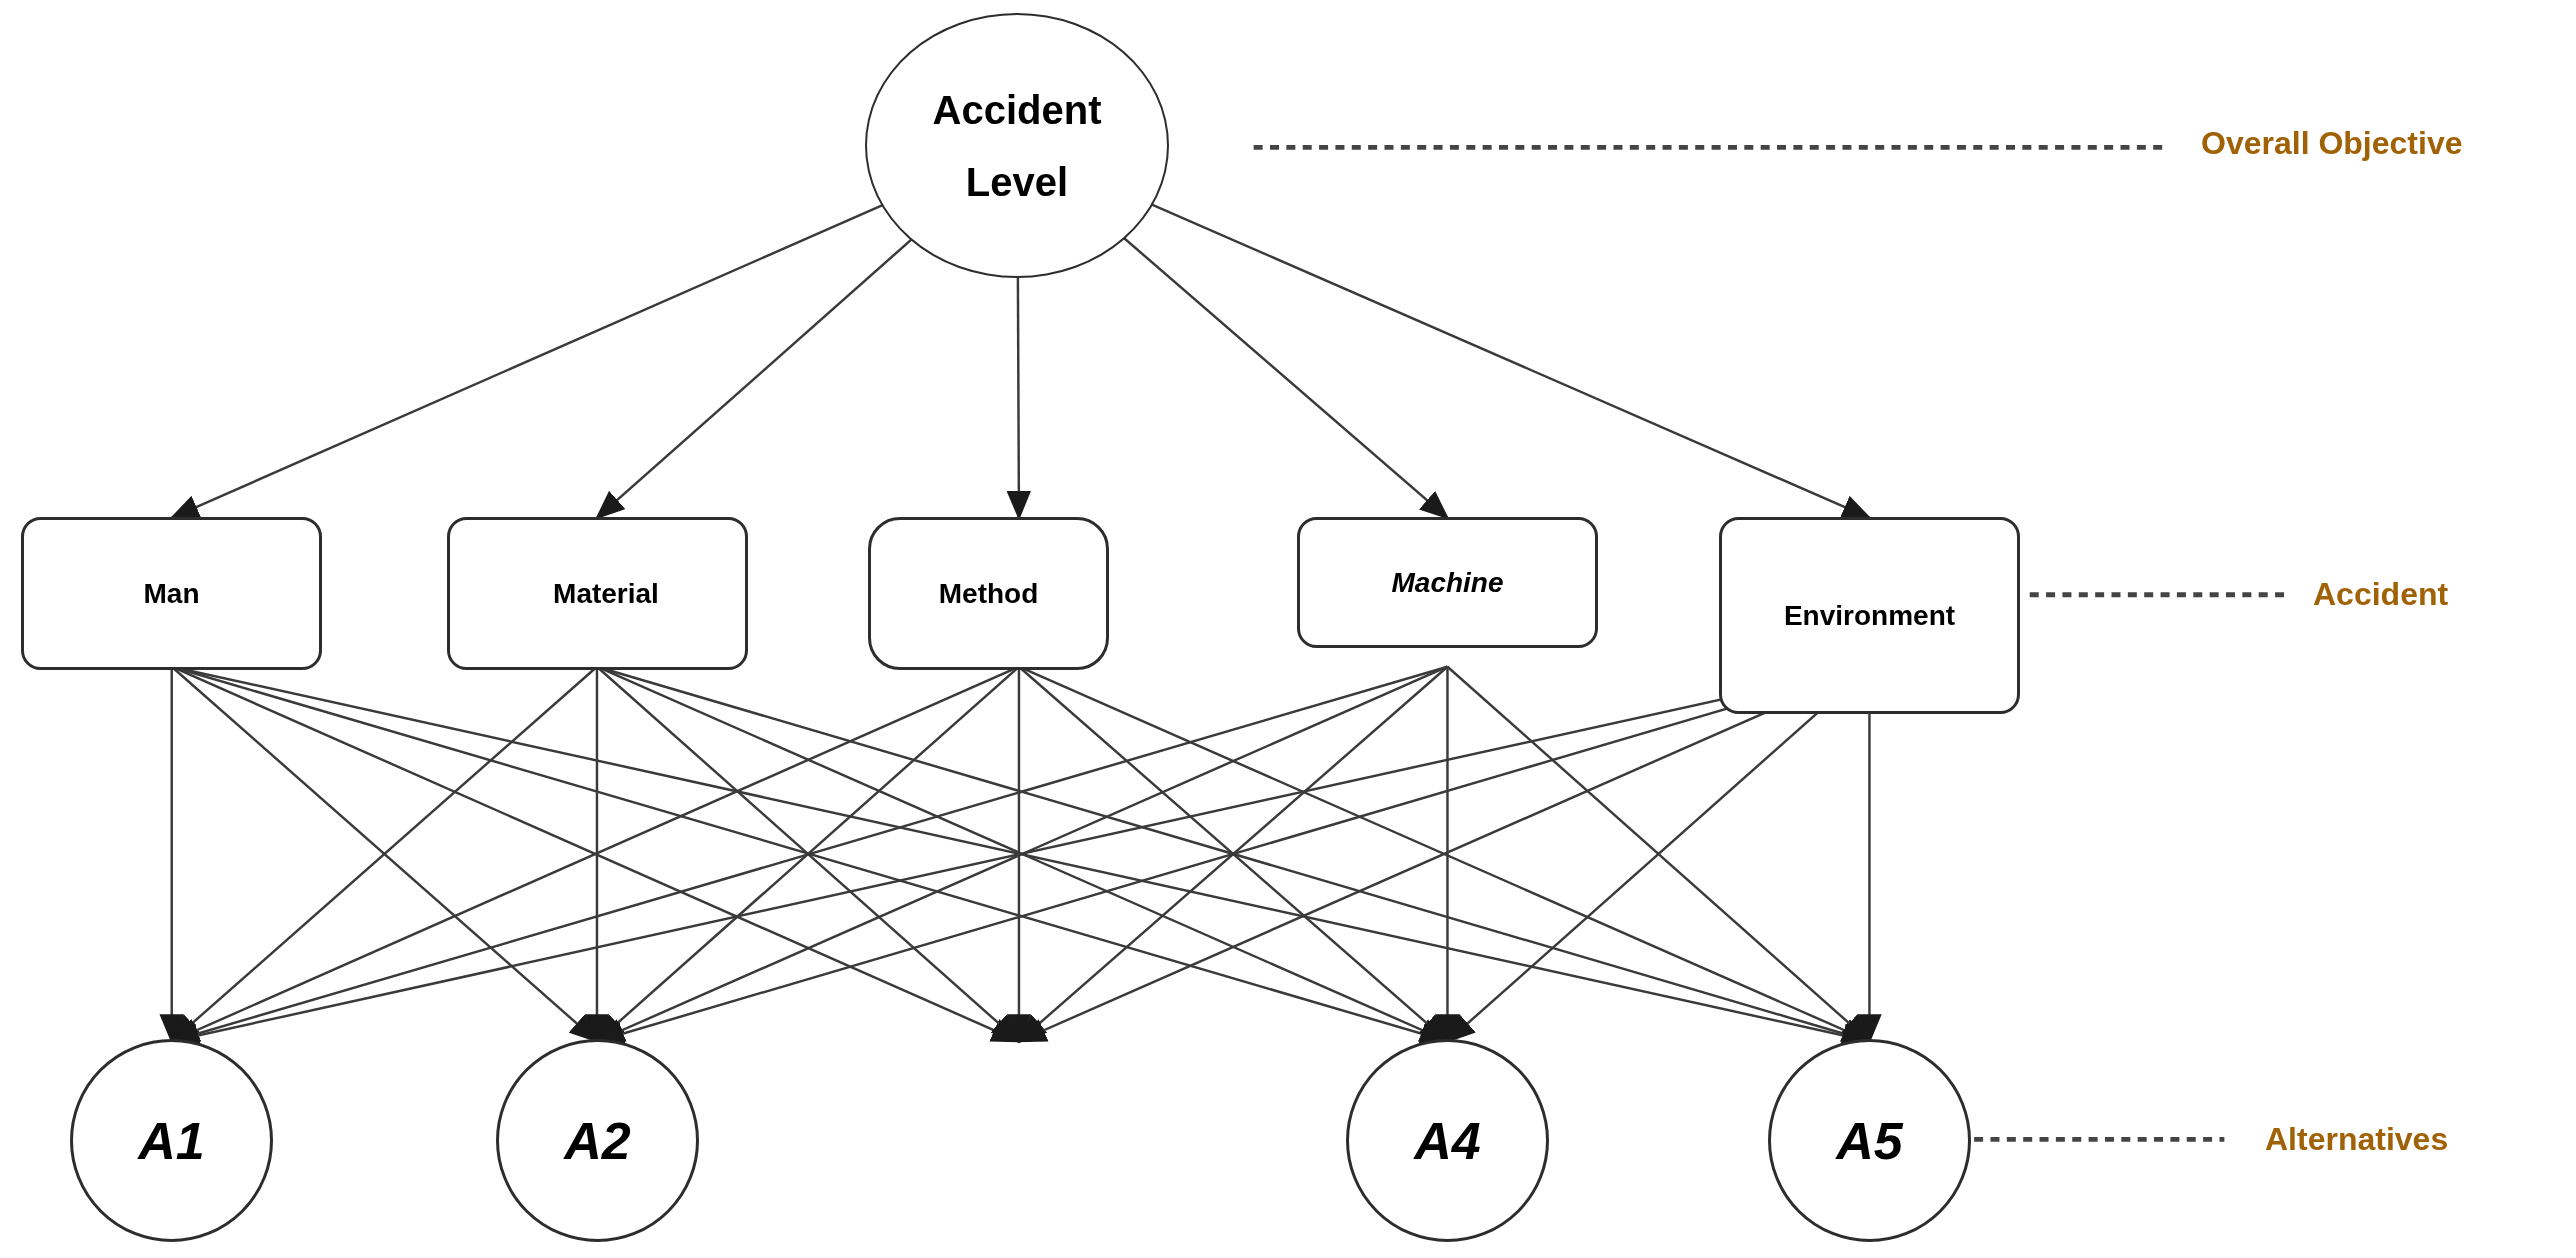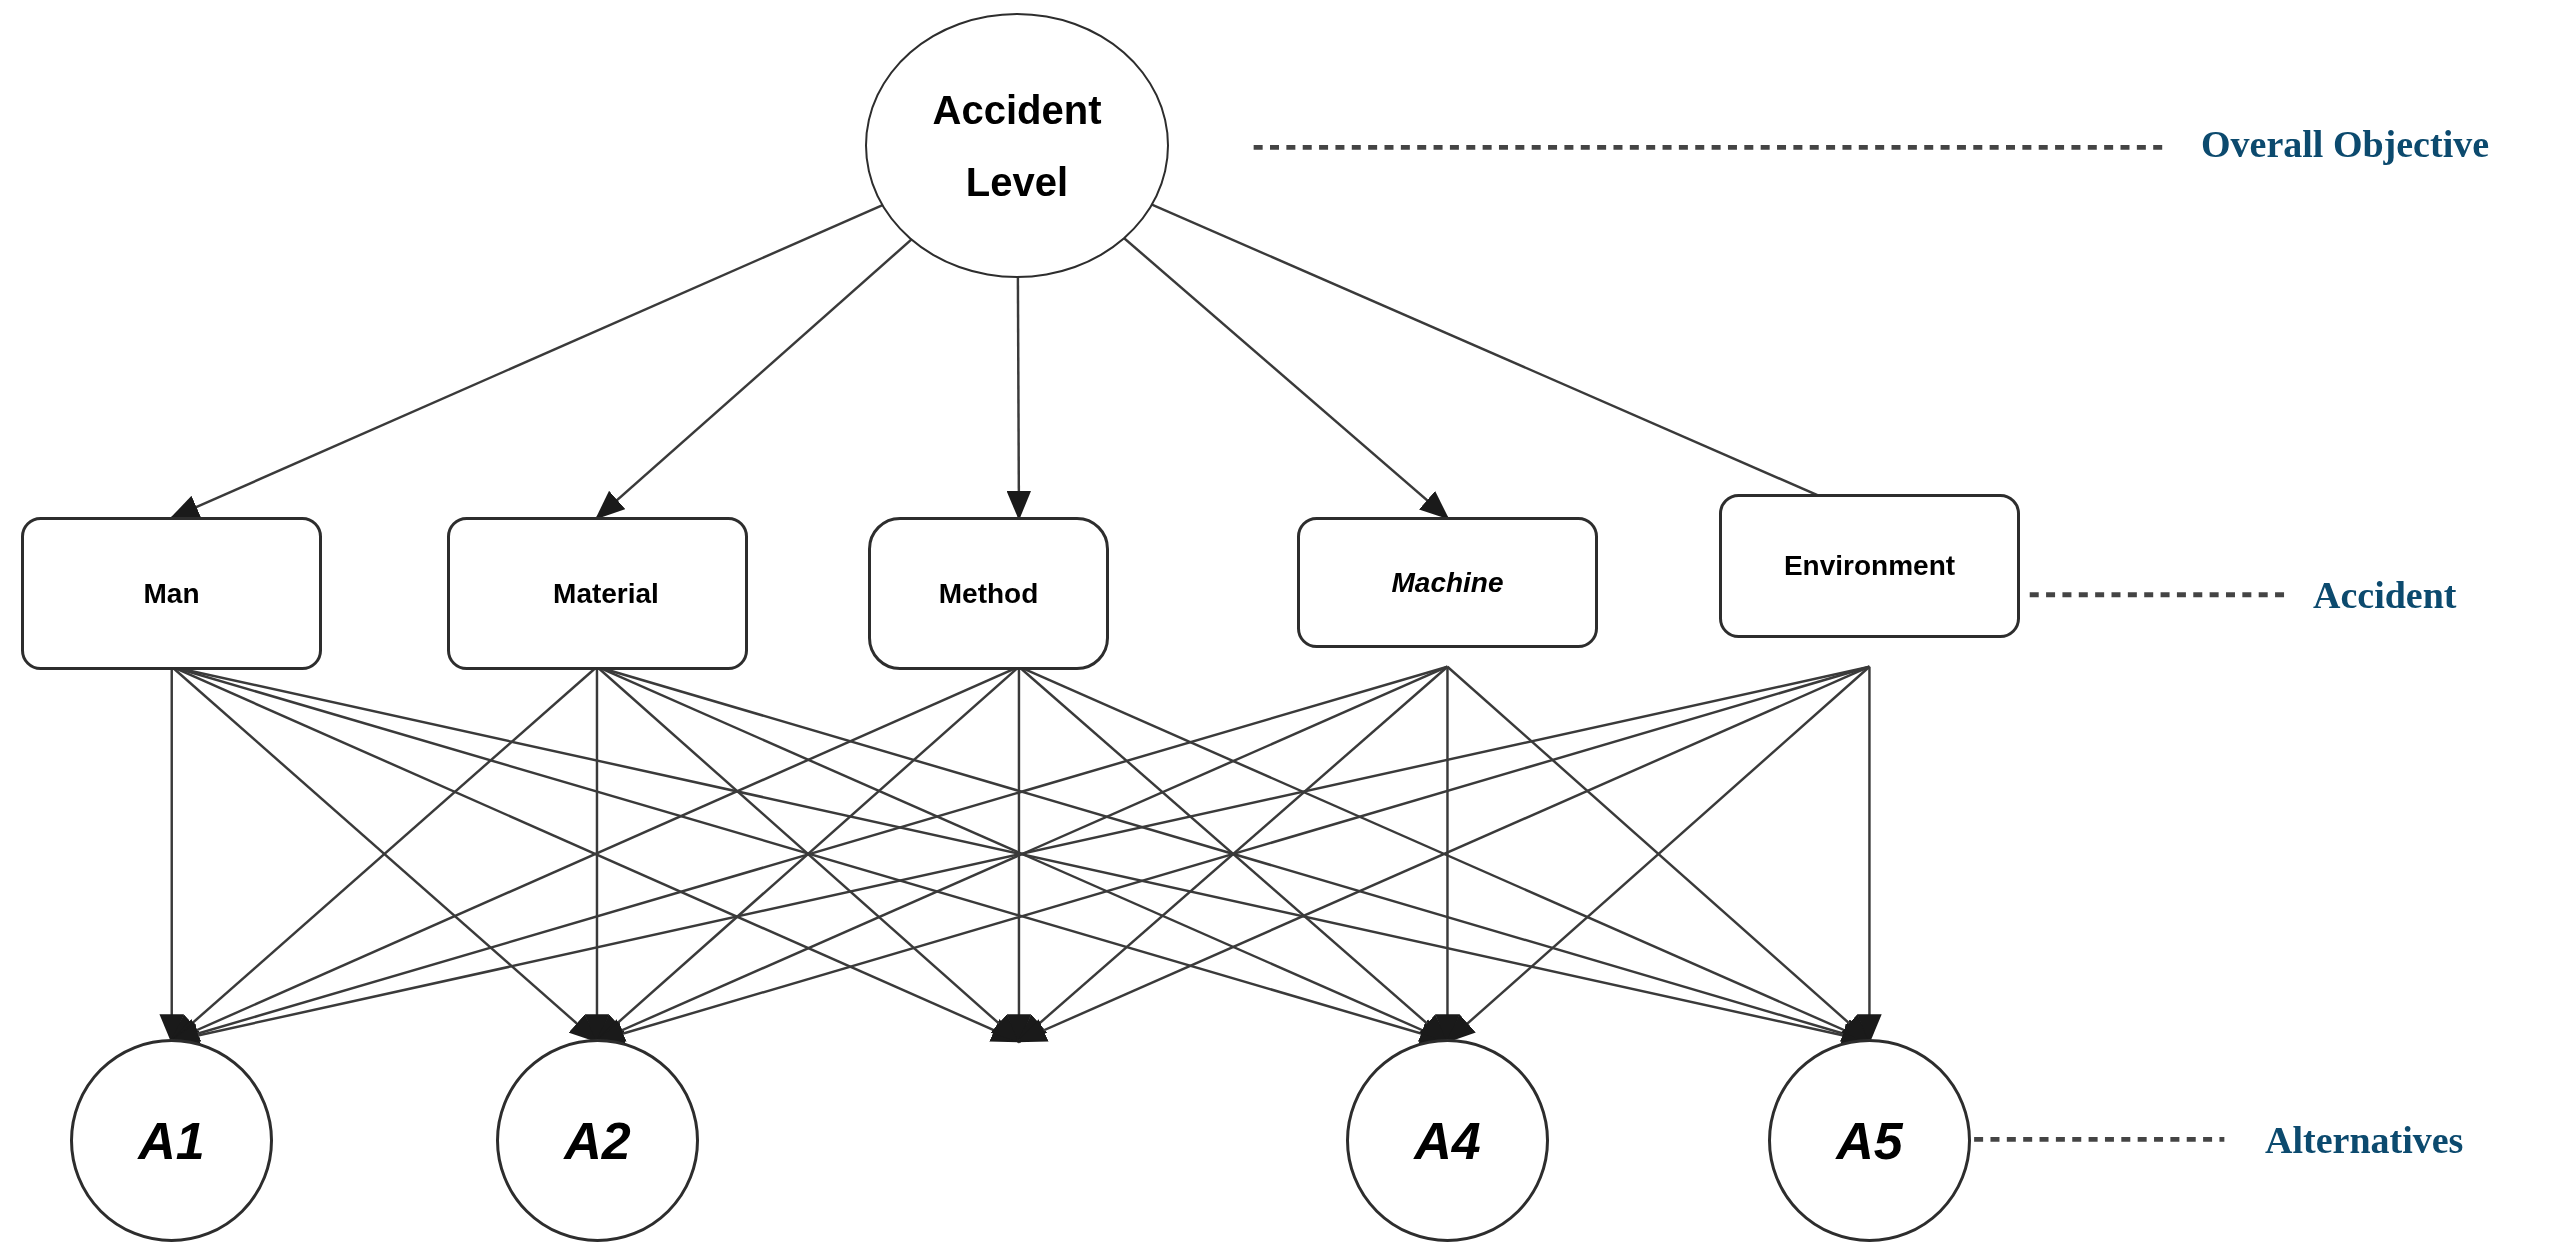--- a/index.html
+++ b/index.html
@@ -58,24 +58,23 @@
     border-radius: 50%;
     font-size: 52px;
     font-style: italic;
   }
   .side-label {
     position: absolute;
     height: 59px;
     display: flex;
     align-items: center;
     font-weight: 700;
-    font-size: 38px;
-    color: #0c4a6e;
+    font-size: 32px;
+    color: #a16207;
     white-space: nowrap;
-    font-family: Liberation Serif, serif;
   }
 </style>
 </head>
 <body>
 
 <div class="stage">
 
   <svg class="edges-layer" viewBox="0 0 3150 1539">
     <defs>
       <marker id="arrowhead" markerWidth="12" markerHeight="10" refX="11" refY="5" orient="auto" markerUnits="strokeWidth">
@@ -130,21 +129,21 @@
   </div>
   <div class="node crit" style="left:447px; top:517px; width:301px; height:153px;padding-left:17px;">
     <span>Material</span>
   </div>
   <div class="node crit" style="left:868px; top:517px; width:241px; height:153px;border-radius:32px;">
     <span>Method</span>
   </div>
   <div class="node crit" style="left:1297px; top:517px; width:301px; height:131px;font-style:italic;">
     <span>Machine</span>
   </div>
-  <div class="node crit" style="left:1719px; top:494px; width:301px; height:144px;">
+  <div class="node crit" style="left:1719px; top:517px; width:301px; height:197px;">
     <span>Environment</span>
   </div>
 
   <div class="node alt" style="left:70px; top:1039px; width:203px; height:203px;">
     <span>A1</span>
   </div>
   <div class="node alt" style="left:496px; top:1039px; width:203px; height:203px;">
     <span>A2</span>
   </div>
   <div class="node alt" style="left:1346px; top:1039px; width:203px; height:203px;">

